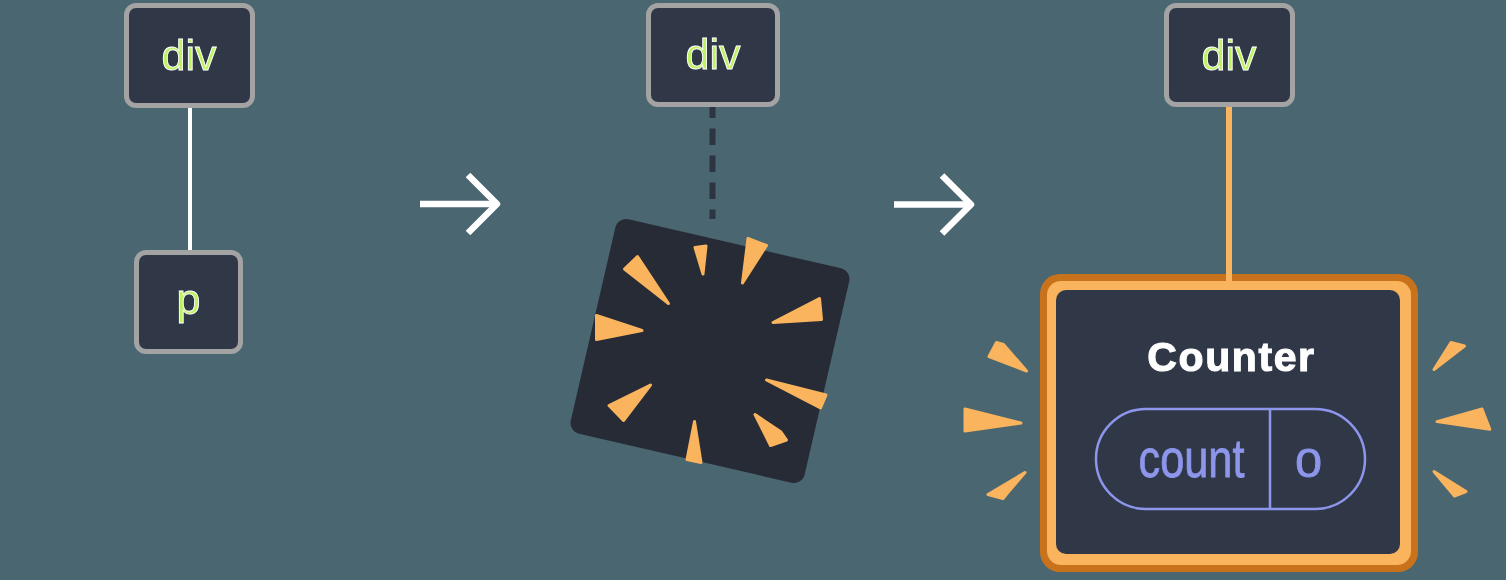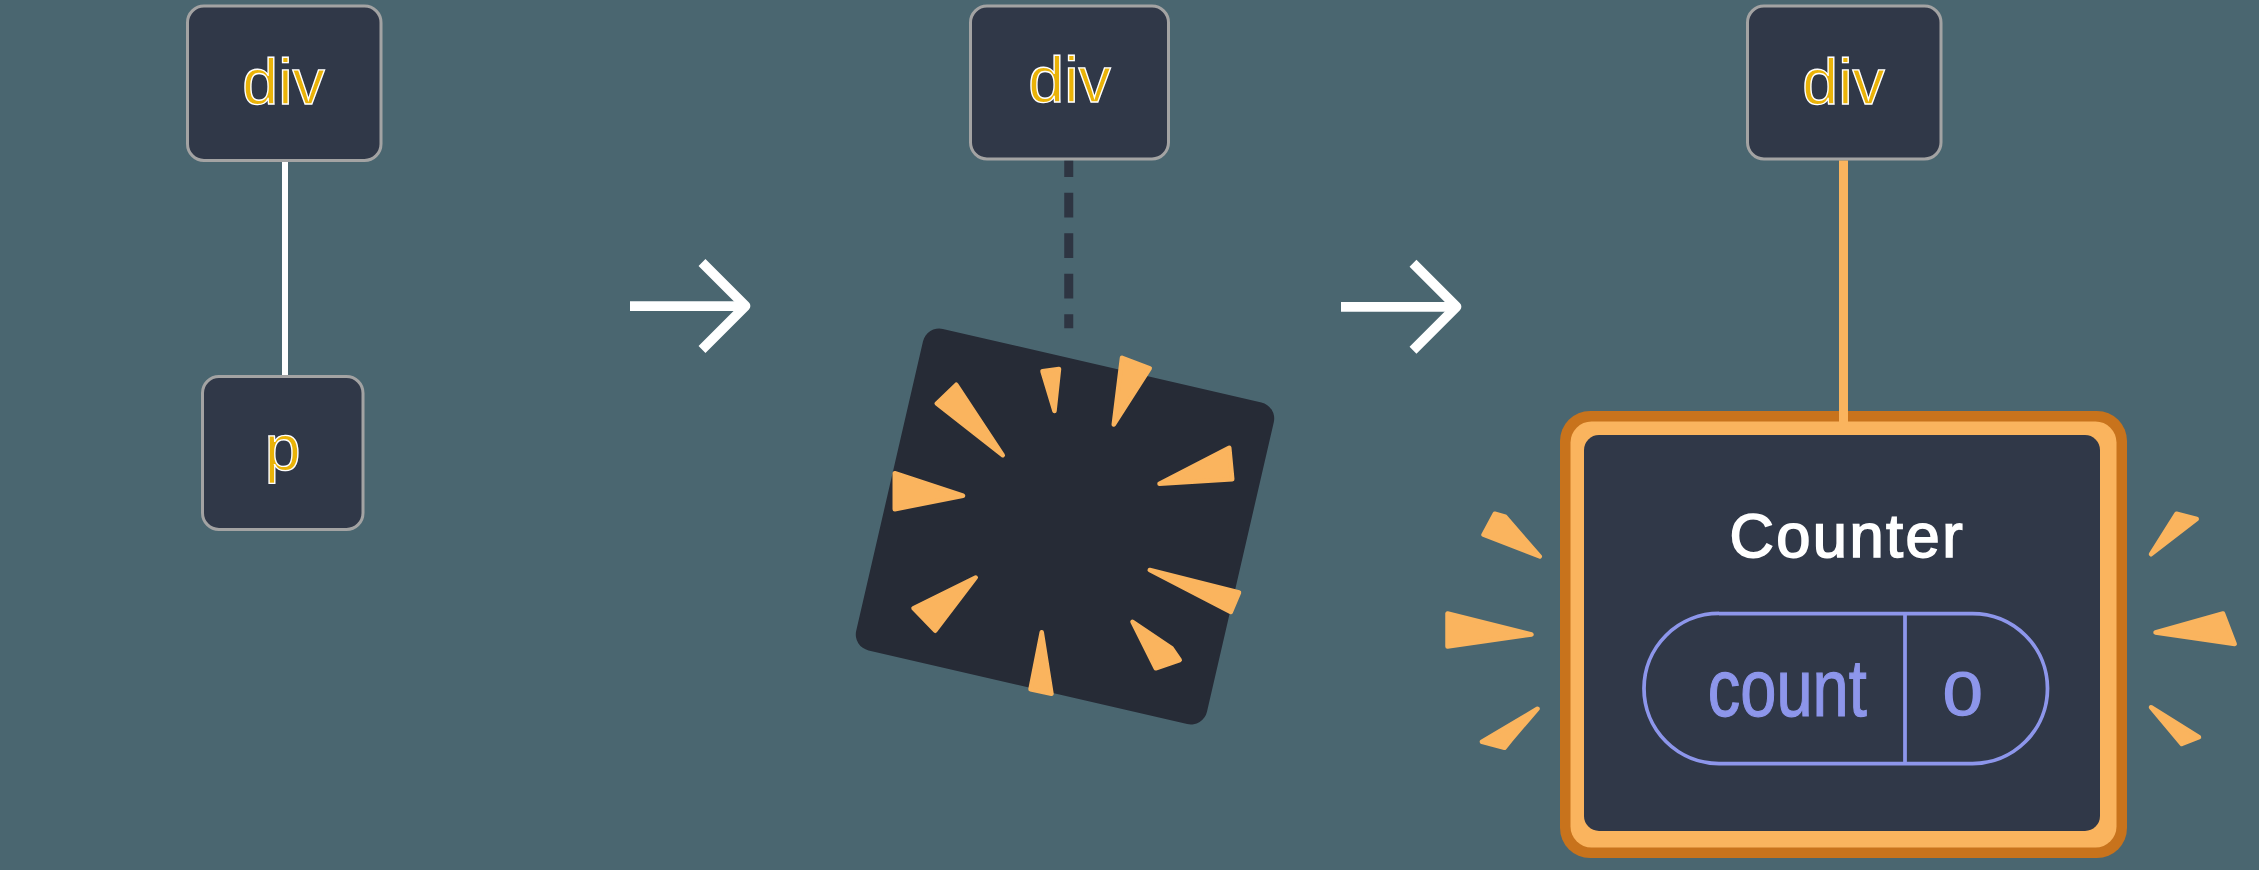--- a/index.html
+++ b/index.html
@@ -1,17 +1,17 @@
 <!DOCTYPE html>
 <html><head>
 <meta charset="utf-8">
 <style>
 html,body{margin:0;padding:0;}
 body{-webkit-font-smoothing:antialiased;width:1506px;height:580px;overflow:hidden;background:#4A6670;position:relative;font-family:"Liberation Sans",sans-serif;}
-.box{position:absolute;background:#303848;border:2px solid #a3a3a3;border-radius:12px;box-sizing:border-box;display:flex;align-items:center;justify-content:center;color:#eab308;-webkit-text-stroke:0.9px #fff;}
+.box{position:absolute;background:#303848;border:5px solid #a3a3a3;border-radius:12px;box-sizing:border-box;display:flex;align-items:center;justify-content:center;color:#bef264;-webkit-text-stroke:0.9px #fff;}
 .vline{position:absolute;background:#fff;}
 </style>
 </head>
 <body>
 
 <div class="vline" style="left:187.5px;top:100px;width:4px;height:155px;"></div>
 <div class="box" style="left:123.5px;top:2.5px;width:131px;height:105px;font-size:43px;">div</div>
 <div class="box" style="left:134px;top:250px;width:109px;height:104px;font-size:43px;padding-bottom:6px;">p</div>
 
 <svg style="position:absolute;left:410px;top:160px;" width="100" height="90" viewBox="0 0 100 90">
@@ -52,21 +52,21 @@
 <svg style="position:absolute;left:884px;top:160px;" width="100" height="90" viewBox="0 0 100 90">
   <line x1="10" y1="44.5" x2="86" y2="44.5" stroke="#fff" stroke-width="6.5"></line>
   <path d="M58 15.5 L87 44.5 L58 73.5" fill="none" stroke="#fff" stroke-width="6.5" stroke-linejoin="round"></path>
 </svg>
 
 <div class="box" style="left:1163.5px;top:3px;width:131px;height:104px;font-size:43px;">div</div>
 
 <div style="position:absolute;left:1040px;top:274px;width:378px;height:298px;background:#C8731C;border-radius:20px;box-sizing:border-box;">
   <div style="position:absolute;left:7px;top:7px;right:7px;bottom:7px;background:#FAB45E;border-radius:14px;"></div>
   <div style="position:absolute;left:16px;top:16px;right:18px;bottom:18px;background:#303848;border-radius:10px;"></div>
-  <div style="position:absolute;left:0;top:60px;width:378px;text-align:center;text-indent:5px;color:#fff;font-size:41px;letter-spacing:1.6px;-webkit-text-stroke:1.1px #fff;">Counter</div>
+  <div style="position:absolute;left:0;top:60px;width:378px;text-align:center;text-indent:5px;color:#fff;font-size:41px;letter-spacing:1.6px;font-weight:bold;-webkit-text-stroke:1.1px #fff;">Counter</div>
 </div>
 
 <div style="position:absolute;left:1226px;top:107px;width:6px;height:183px;background:#FAB45E;"></div>
 
 <svg style="position:absolute;left:1093px;top:406px;" width="276" height="106" viewBox="0 0 276 106">
   <rect x="3" y="3" width="269" height="100" rx="50" fill="none" stroke="#8D96EB" stroke-width="2.5"></rect>
   <line x1="177" y1="3" x2="177" y2="103" stroke="#8D96EB" stroke-width="2.5"></line>
   <text x="98.5" y="71" text-anchor="middle" font-size="54" textLength="106" lengthAdjust="spacingAndGlyphs" fill="#8D96EB" stroke="#8D96EB" stroke-width="0.8" font-family="Liberation Sans,sans-serif">count</text>
   <text transform="translate(215.5 70.5) scale(1.17 1)" text-anchor="middle" font-size="41" fill="#8D96EB" stroke="#8D96EB" stroke-width="0.8" font-family="Liberation Sans,sans-serif">0</text>
 </svg>

